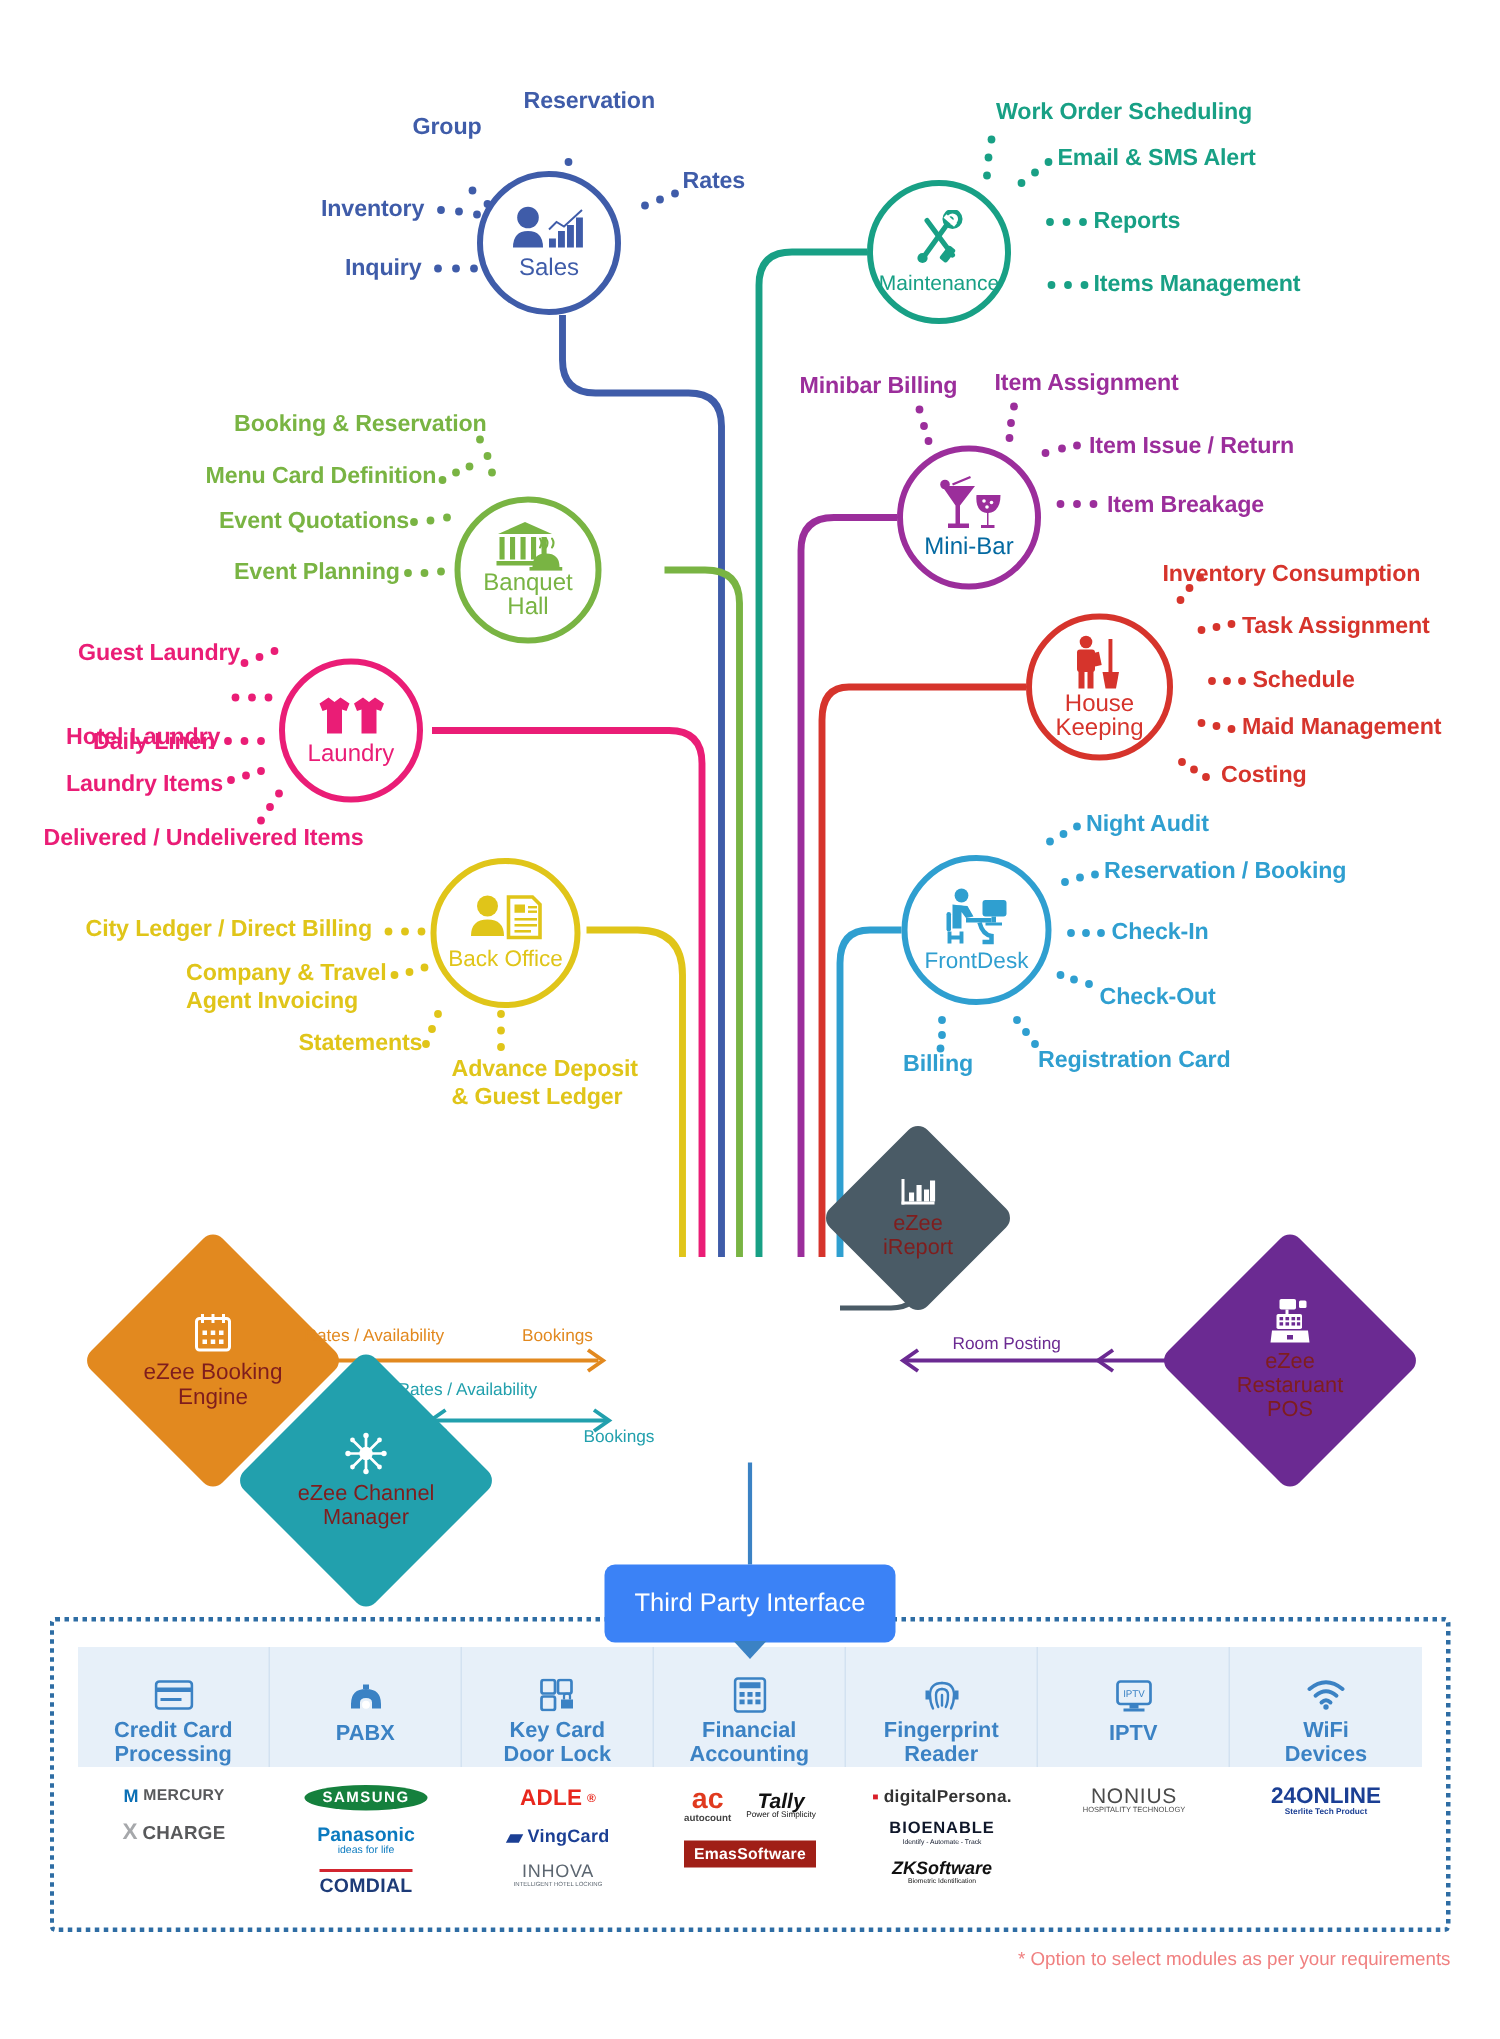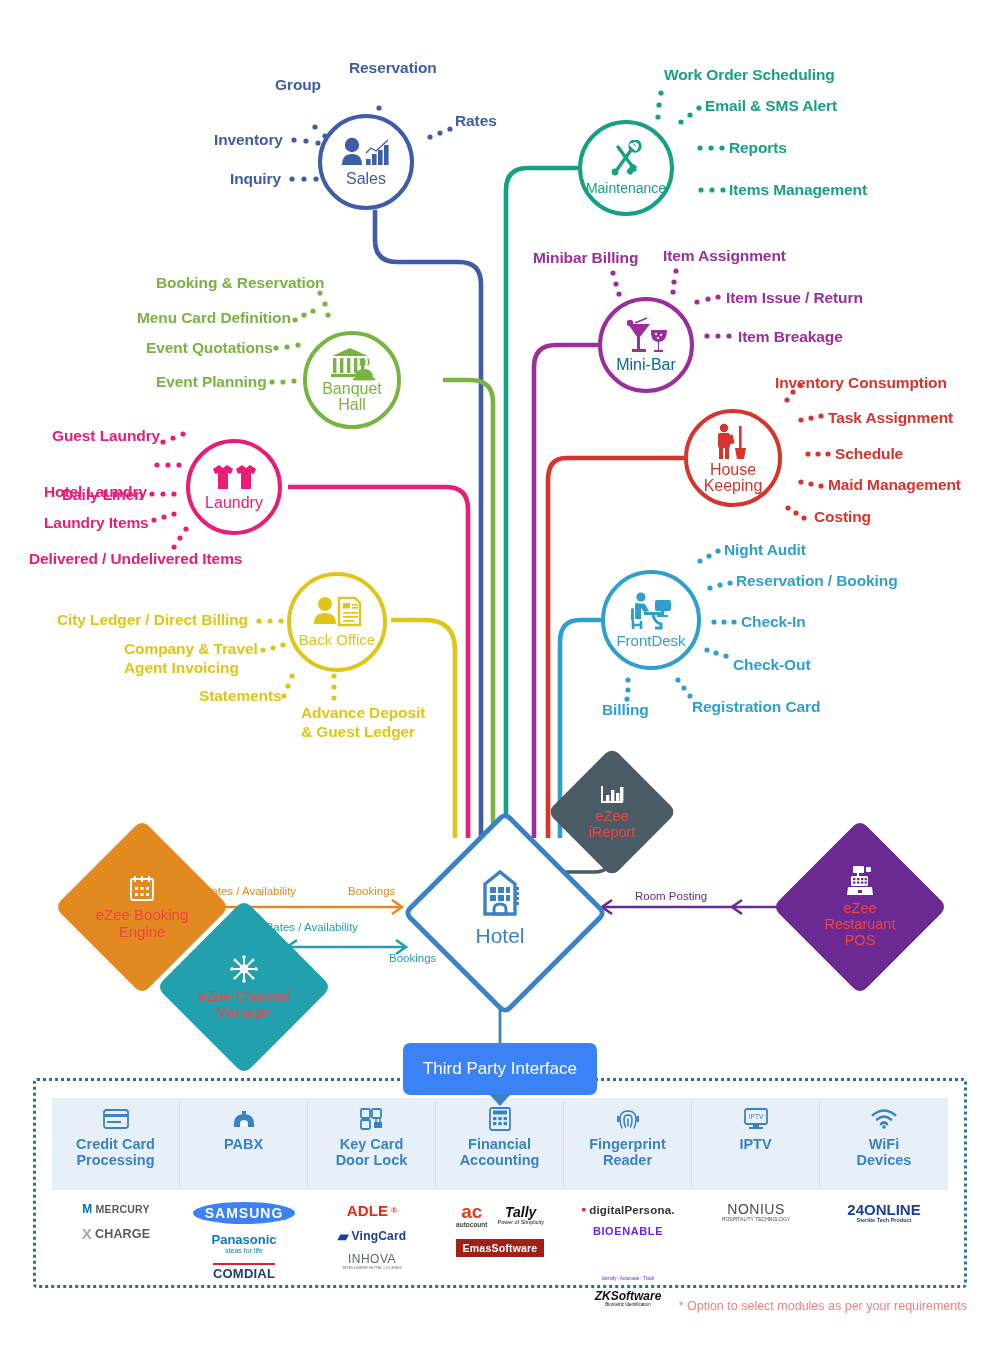--- a/index.html
+++ b/index.html
@@ -7,35 +7,35 @@
   #page{position:relative;width:1000px;height:1359px;overflow:hidden;background:#fff;}
   #wires{position:absolute;left:0;top:0;width:1000px;height:1359px;}
   .node{position:absolute;border-radius:50%;background:#fff;display:flex;flex-direction:column;
         align-items:center;justify-content:center;box-sizing:border-box;}
   .node .nlabel{font-size:16px;font-weight:400;line-height:1.02;text-align:center;}
   .node .nicon{display:flex;align-items:center;justify-content:center;}
   .leaf{position:absolute;font-size:15.5px;font-weight:600;white-space:nowrap;letter-spacing:-0.1px;}
   .leaf.l{text-align:right;}
   .diamond{position:absolute;display:flex;align-items:center;justify-content:center;}
   .diamond .dinner{position:relative;z-index:2;display:flex;flex-direction:column;align-items:center;
-        justify-content:center;color:#ef4444;text-align:center;line-height:1.1;font-size:14.5px;font-weight:400;}
+        justify-content:center;color:#7f1d1d;text-align:center;line-height:1.1;font-size:14.5px;font-weight:400;}
   .dshape{position:absolute;left:0;top:0;width:100%;height:100%;transform:rotate(45deg);border-radius:9px;}
   .flowlbl{position:absolute;font-size:11.5px;font-weight:400;white-space:nowrap;}
   
   #tpi-panel{position:absolute;left:33px;top:1078px;width:934px;height:210px;
              border:3px dotted #2e6da4;border-radius:4px;box-sizing:border-box;background:#fff;}
   #tpi-head{position:absolute;left:403px;top:1043px;width:194px;height:52px;background:#3b82f6;
             border-radius:7px;display:flex;align-items:center;justify-content:center;z-index:6;}
   #tpi-head .t{color:#fff;font-size:17px;font-weight:400;}
   #tpi-head .tail{position:absolute;bottom:-11px;left:50%;margin-left:-11px;width:0;height:0;
             border-left:11px solid transparent;border-right:11px solid transparent;border-top:12px solid #3b82c4;}
   #tpi-grid{position:absolute;left:52px;top:1098px;width:896px;display:flex;}
   .tpi-col{flex:1;box-sizing:border-box;}
-  .tpi-top{background:#e7f0f9;height:92px;display:flex;flex-direction:column;align-items:center;
-           justify-content:flex-start;padding-top:8px;box-sizing:border-box;border-right:1px solid #d3e2f1;}
+  .tpi-top{background:#e7f0f9;height:80px;display:flex;flex-direction:column;align-items:center;
+           justify-content:flex-start;padding-top:20px;box-sizing:border-box;border-right:1px solid #d3e2f1;}
   .tpi-col:last-child .tpi-top{border-right:none;}
   .tpi-ico{height:26px;display:flex;align-items:center;justify-content:center;color:#3b82c4;}
   .tpi-name{margin-top:4px;color:#3b82c4;font-size:14.5px;font-weight:600;text-align:center;line-height:1.12;}
   .tpi-logos{padding-top:12px;display:flex;flex-direction:column;align-items:center;gap:9px;}
   .logo{font-size:10.5px;font-weight:700;letter-spacing:.2px;white-space:nowrap;display:flex;align-items:center;gap:3px;}
   .lg-box{display:flex;flex-direction:column;align-items:center;line-height:1.05;}
   #footnote{position:absolute;right:33px;top:1299px;font-size:12.5px;color:#f08080;}
 </style>
 </head>
 <body>
@@ -396,42 +396,20 @@
     </div>
     <div class="nlabel" style="color:#2f9fd0;font-size:15px;margin-top:2px;">FrontDesk</div>
   </div>
   <div class="leaf" style="left:724px;top:541px;color:#2f9fd0;">Night Audit</div>
   <div class="leaf" style="left:736px;top:572px;color:#2f9fd0;">Reservation / Booking</div>
   <div class="leaf" style="left:741px;top:613px;color:#2f9fd0;">Check-In</div>
   <div class="leaf" style="left:733px;top:656px;color:#2f9fd0;">Check-Out</div>
   <div class="leaf" style="left:692px;top:698px;color:#2f9fd0;">Registration Card</div>
   <div class="leaf" style="left:602px;top:701px;color:#2f9fd0;">Billing</div>
 
-  <div class="diamond" style="left:432px;top:840px;width:136px;height:136px;">
-    <div class="dshape" style="background:#fff;border:5px solid #3b82c4;"></div>
-    <div class="dinner" style="color:#3b82c4;">
-      <svg width="50" height="52" viewBox="0 0 50 52">
-        <g fill="#3b82c4">
-          <path d="M10,16 L25,4 L40,16 L40,46 L10,46 Z" fill="none" stroke="#3b82c4" stroke-width="3.4"></path>
-          <rect x="15" y="19" width="6" height="6"></rect>
-          <rect x="23" y="19" width="6" height="6"></rect>
-          <rect x="31" y="19" width="4" height="6"></rect>
-          <rect x="15" y="27" width="6" height="6"></rect>
-          <rect x="23" y="27" width="6" height="6"></rect>
-          <rect x="31" y="27" width="4" height="6"></rect>
-          <path d="M19,46 L19,41 Q19,36 25,36 Q31,36 31,41 L31,46 Z" fill="none" stroke="#3b82c4" stroke-width="3"></path>
-          <rect x="41" y="19" width="3" height="3"></rect>
-            <rect x="41" y="24" width="3" height="3"></rect>
-          <rect x="41" y="29" width="3" height="3"></rect>
-            <rect x="41" y="34" width="3" height="3"></rect>
-        </g>
-      </svg>
-      <div style="font-size:21px;color:#3b82c4;margin-top:4px;">Hotel</div>
-    </div>
-  </div>
 
   <div class="diamond" style="left:566px;top:766px;width:92px;height:92px;">
     <div class="dshape" style="background:#4a5b66;"></div>
     <div class="dinner">
       <svg width="26" height="22" viewBox="0 0 26 22">
         <g fill="#fff">
           <rect x="2" y="2" width="2" height="17"></rect>
             <rect x="2" y="17" width="22" height="2"></rect>
           <rect x="7" y="11" width="3.4" height="6"></rect>
           <rect x="12" y="6" width="3.4" height="11"></rect>
@@ -570,21 +548,21 @@
               <path d="M3,15 Q3,5 13,5 Q23,5 23,15 L23,18 L17,18 L17,14 Q17,11 13,11 Q9,11 9,14 L9,18 L3,18 Z" fill="#3b82c4"></path>
               <circle cx="13" cy="15.5" r="2.6" fill="#fff"></circle>
               <rect x="11" y="2" width="4" height="3" fill="#3b82c4"></rect>
             </svg>
         </div>
         <div class="tpi-name">
           <span>PABX</span>
         </div>
       </div>
       <div class="tpi-logos">
-        <div class="logo" style="background:#3b82f6;color:#fff;border-radius:50%;padding:3px 12px;font-size:14px;letter-spacing:1px;">
+        <div class="logo" style="background:#15803d;color:#fff;border-radius:50%;padding:3px 12px;font-size:10px;letter-spacing:1px;">
           <span>SAMSUNG</span>
         </div>
         <div class="lg-box" style="color:#0b7abf;">
           <span style="font-size:13px;font-weight:700;">Panasonic</span>
           <span class="sub" style="font-size:7px;">ideas for life</span>
         </div>
         <div class="logo" style="color:#1d3b78;font-size:13px;border-top:2px solid #d22630;padding-top:1px;">
           <span>COMDIAL</span>
         </div>
       </div>
@@ -676,21 +654,21 @@
         <div class="tpi-name">
           <span>Fingerprint</span><br>
           <span>Reader</span>
         </div>
       </div>
       <div class="tpi-logos">
         <div class="logo" style="color:#333;font-size:11.5px;">
           <span style="color:#d9202a;font-size:13px;">▪</span>
           <span>digitalPersona.</span>
         </div>
-        <div class="lg-box" style="color:#6d28d9;gap:39px;">
+        <div class="lg-box" style="color:#0f172a;">
           <span style="font-size:11px;font-weight:700;letter-spacing:.6px;">BIOENABLE</span>
           <span class="sub" style="font-size:4.5px;">Identify - Automate - Track</span>
         </div>
         <div class="lg-box" style="color:#111;">
           <span style="font-size:12px;font-weight:700;font-style:italic;">ZKSoftware</span>
           <span class="sub" style="font-size:4.5px;">Biometric Identification</span>
         </div>
       </div>
     </div>
 

